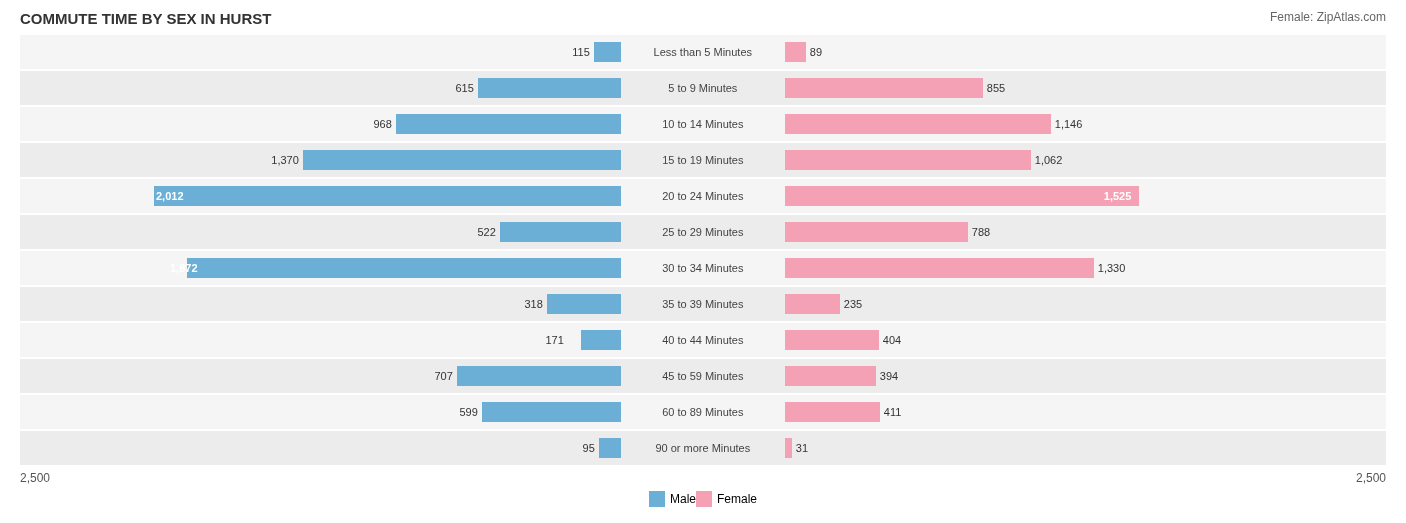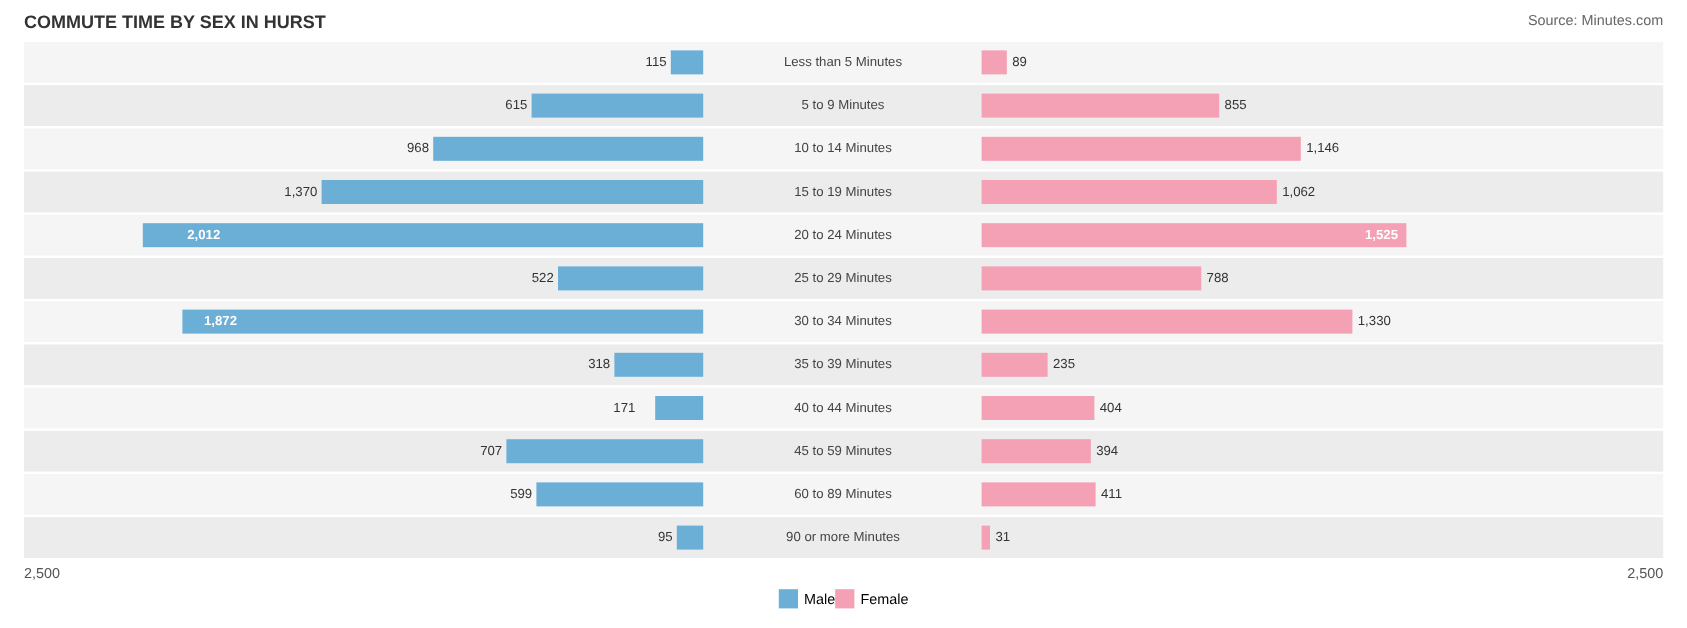--- a/index.html
+++ b/index.html
@@ -51,21 +51,21 @@
     }
     .right-section {
       width: 620px;
       display: flex;
       align-items: center;
       padding-left: 16px;
       position: relative;
       height: 100%;
     }
     .label-center {
-      width: 232px;
+      width: 164px;
       text-align: center;
       font-size: 11px;
       color: #444;
       flex-shrink: 0;
       z-index: 2;
     }
     .bar-male {
       background: #6baed6;
       height: 20px;
       position: absolute;
@@ -140,21 +140,21 @@
     .legend-box {
       width: 16px;
       height: 16px;
     }
   </style>
 </head>
 <body>
 
 <div class="header-row">
   <div class="chart-title">COMMUTE TIME BY SEX IN HURST</div>
-  <div class="source-text">Source: Minutes.com</div>
+  <div class="source-text">Female: ZipAtlas.com</div>
 </div>
 
 <div class="chart-area">
   <div id="bars-container">
       <div class="bar-row">
         <div class="left-section">
           <div class="bar-male" style="width: 27px;"></div>
           <div class="value-male" style="right: 31px;">115</div>
         </div>
         <div class="label-center">Less than 5 Minutes</div>

